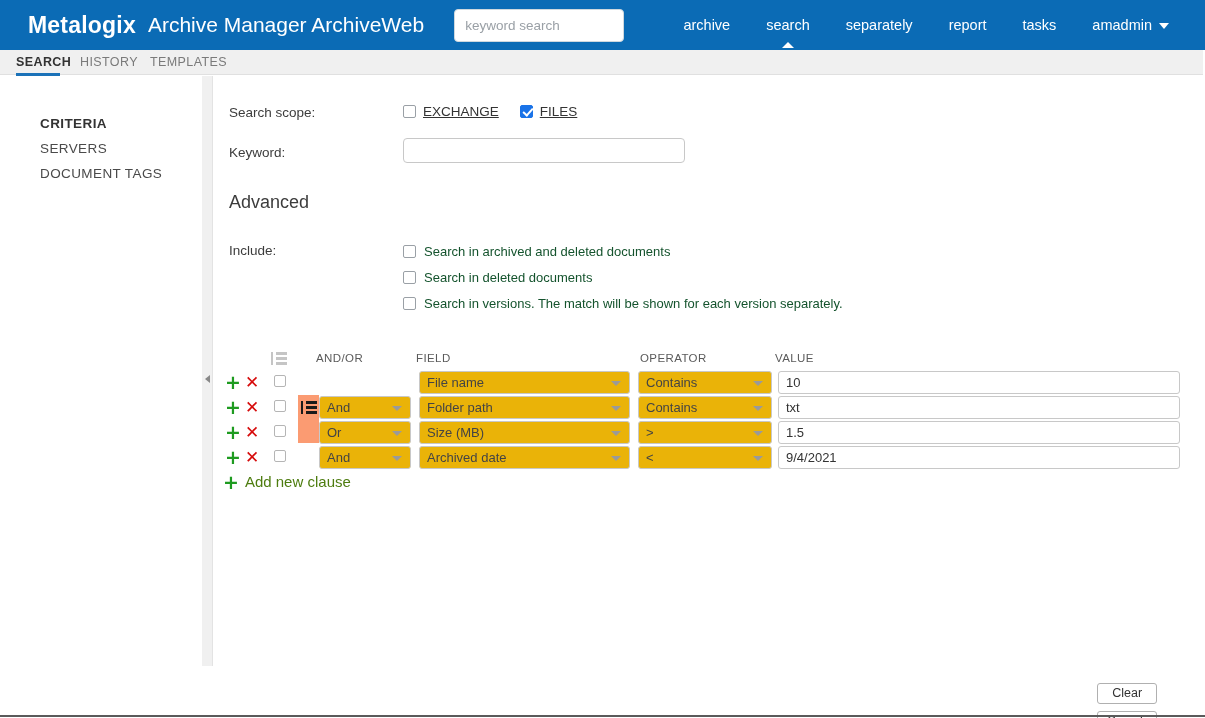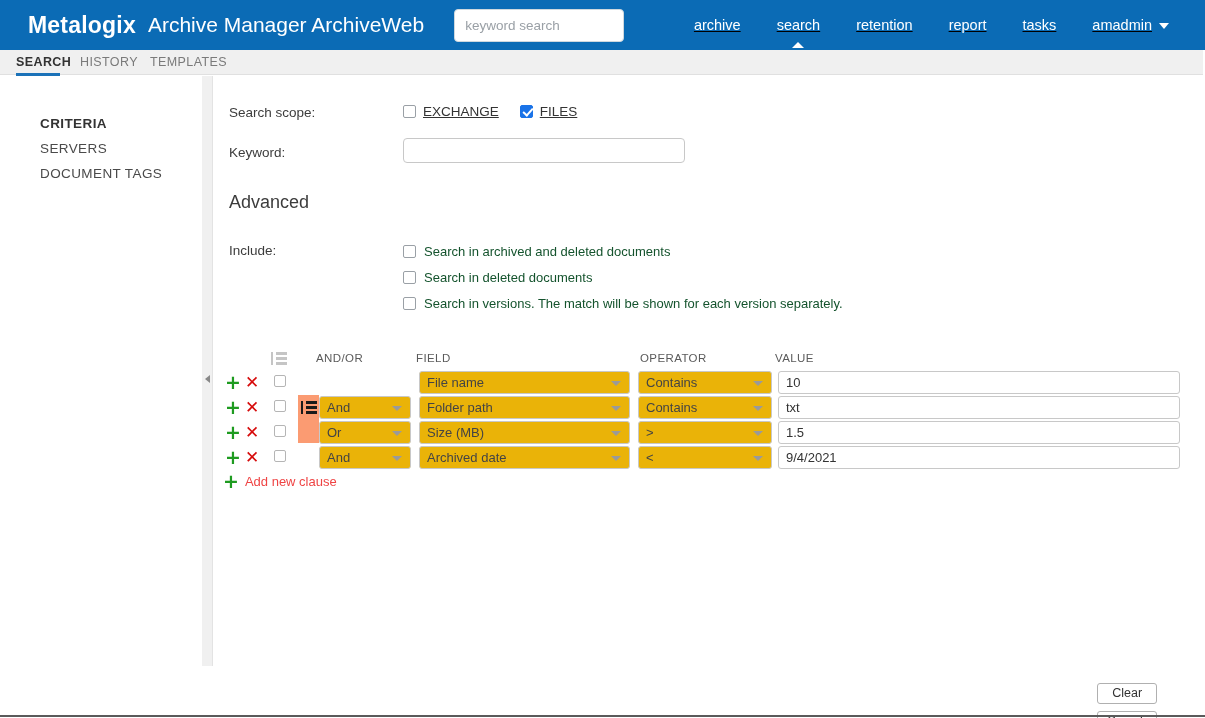--- a/index.html
+++ b/index.html
@@ -48,21 +48,21 @@
     font-family: "Liberation Sans", sans-serif;
     font-size: 13.5px;
     color: #333;
     outline: none;
   }
   .kw-search::placeholder { color: #9aa0a6; }
 
   .topnav {
     position: absolute; right: 18px; top: 0;
     height: 50px;
-    display: flex; align-items: center; gap: 0px; text-decoration: underline;
+    display: flex; align-items: center; gap: 0px;
   }
   .topnav .navitem {
     position: relative;
     color: #ffffff;
     font-size: 14.5px;
     padding: 0 18px;
     line-height: 50px;
     cursor: pointer;
     white-space: nowrap;
   }
@@ -348,21 +348,21 @@
   .addclause {
     position: absolute; left: 10px; top: 129px;
     display: flex; align-items: center; gap: 6px;
     cursor: pointer;
   }
   .addclause .p {
     color: #1e9b20; font-size: 19px; font-weight: bold;
     line-height: 16px;
     font-family: "DejaVu Sans", sans-serif;
   }
-  .addclause .t { font-size: 13px; color: #ef4444; }
+  .addclause .t { font-size: 15px; color: #4d7c0f; }
 
   
   .footer {
     position: absolute; left: 0; top: 666px;
     width: 1205px; height: 52px;
     background: #ffffff;
   }
   .footer-btns {
     position: absolute; right: 48px; top: 17px;
     display: flex; gap: 7px; flex-direction: column;
@@ -397,21 +397,21 @@
 
   <div class="topbar">
     <span class="brand">Metalogix</span>
     <span class="app-title">Archive Manager ArchiveWeb</span>
     <input class="kw-search" type="text" placeholder="keyword search" style="">
   </div>
 
   <div class="topnav">
     <span class="navitem">archive</span>
     <span class="navitem active">search</span>
-    <span class="navitem">retention</span>
+    <span class="navitem">separately</span>
     <span class="navitem">report</span>
     <span class="navitem">tasks</span>
     <span class="navitem"><span>amadmin</span><span class="caret-down"></span></span>
   </div>
 
   <div class="tabstrip">
     <span class="tab active" id="tab-search">SEARCH</span>
     <span class="tab" id="tab-history">HISTORY</span>
     <span class="tab" id="tab-templates">TEMPLATES</span>
   </div>

